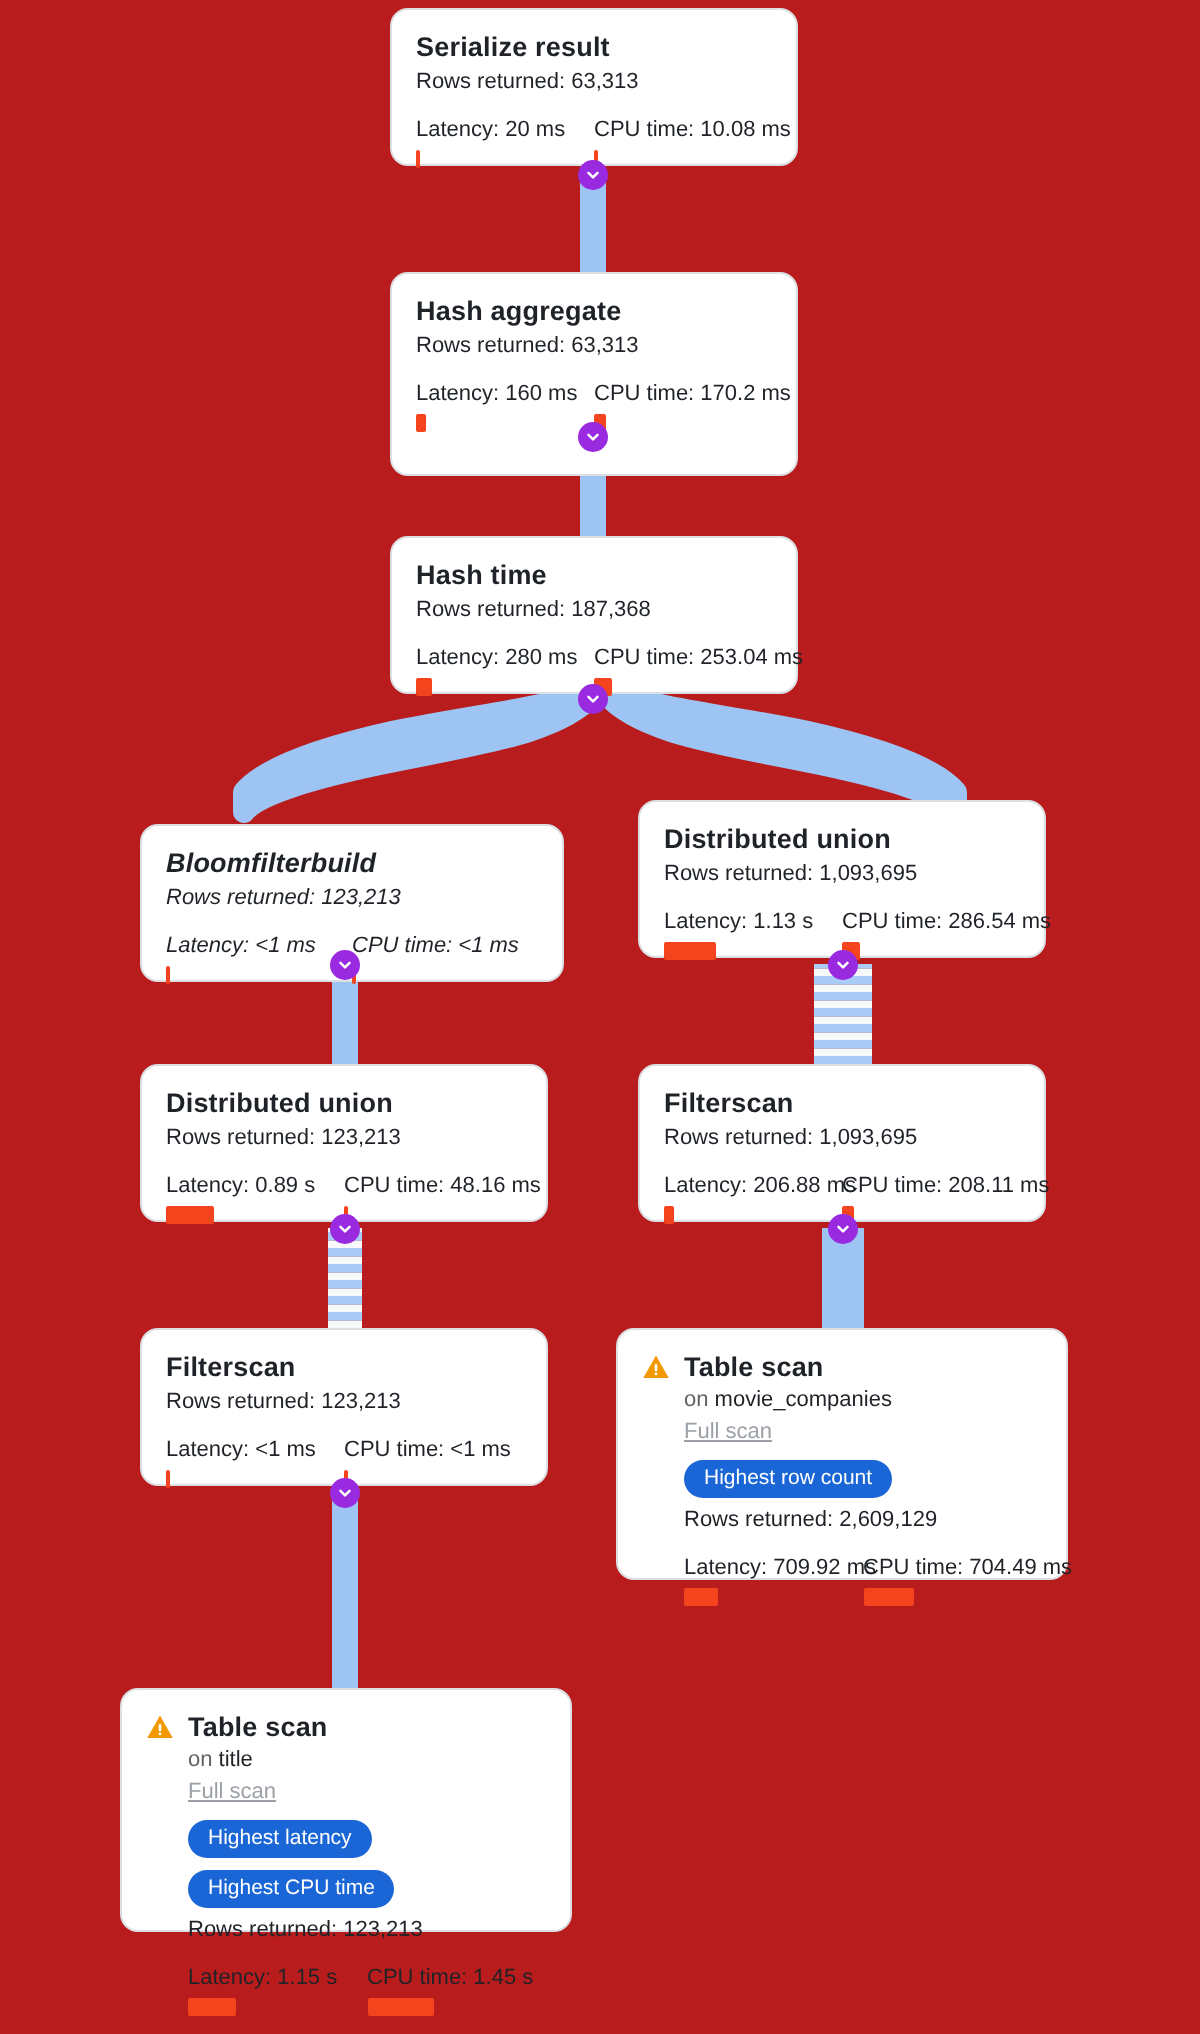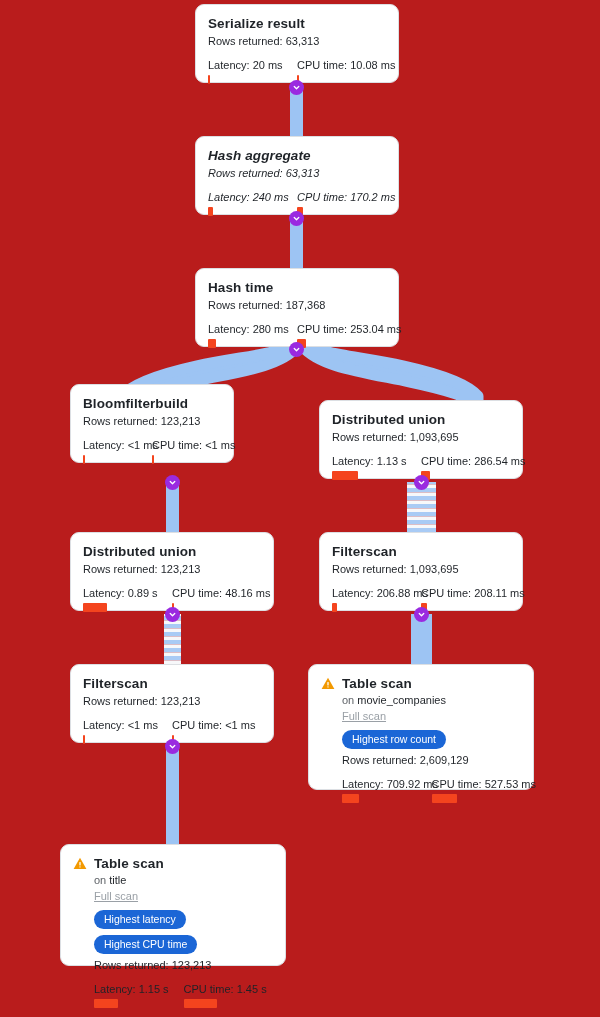--- a/index.html
+++ b/index.html
@@ -225,29 +225,29 @@
           <div class="metric-bar" style="width:2px;"></div>
         </div>
         <div class="metric">
           <div class="metric-label">CPU time: 10.08 ms</div>
           <div class="metric-bar" style="width:2px;"></div>
         </div>
       </div>
     </div>
   </div>
 
-  <div class="node" style="left:195px; top:136px; width:204px; height:79px;font-style:italic;">
+  <div class="node" style="left:195px; top:136px; width:204px; height:102px;">
     <div class="node-head">
       <div class="node-title">Hash aggregate</div>
     </div>
     <div class="node-body">
       <div class="rows">Rows returned: 63,313</div>
       <div class="metrics">
         <div class="metric">
-          <div class="metric-label">Latency: 240 ms</div>
+          <div class="metric-label">Latency: 160 ms</div>
           <div class="metric-bar" style="width:5px;"></div>
         </div>
         <div class="metric">
           <div class="metric-label">CPU time: 170.2 ms</div>
           <div class="metric-bar" style="width:6px;"></div>
         </div>
       </div>
     </div>
   </div>
 
@@ -263,21 +263,21 @@
           <div class="metric-bar" style="width:8px;"></div>
         </div>
         <div class="metric">
           <div class="metric-label">CPU time: 253.04 ms</div>
           <div class="metric-bar" style="width:9px;"></div>
         </div>
       </div>
     </div>
   </div>
 
-  <div class="node" style="left:70px; top:384px; width:164px; height:79px;">
+  <div class="node" style="left:70px; top:412px; width:212px; height:79px;font-style:italic;">
     <div class="node-head">
       <div class="node-title">Bloomfilterbuild</div>
     </div>
     <div class="node-body">
       <div class="rows">Rows returned: 123,213</div>
       <div class="metrics">
         <div class="metric">
           <div class="metric-label">Latency: &lt;1 ms</div>
           <div class="metric-bar" style="width:2px;"></div>
         </div>
@@ -384,21 +384,21 @@
       <div class="badges">
         <span class="badge">Highest row count</span>
       </div>
       <div class="rows">Rows returned: 2,609,129</div>
       <div class="metrics">
         <div class="metric">
           <div class="metric-label">Latency: 709.92 ms</div>
           <div class="metric-bar" style="width:17px;"></div>
         </div>
         <div class="metric">
-          <div class="metric-label">CPU time: 527.53 ms</div>
+          <div class="metric-label">CPU time: 704.49 ms</div>
           <div class="metric-bar" style="width:25px;"></div>
         </div>
       </div>
     </div>
   </div>
 
   <div class="node warn" style="left:60px; top:844px; width:226px; height:122px;">
     <div class="node-head">
       <span class="warn-icon">
         <svg width="14" height="13" viewBox="0 0 14 13">

